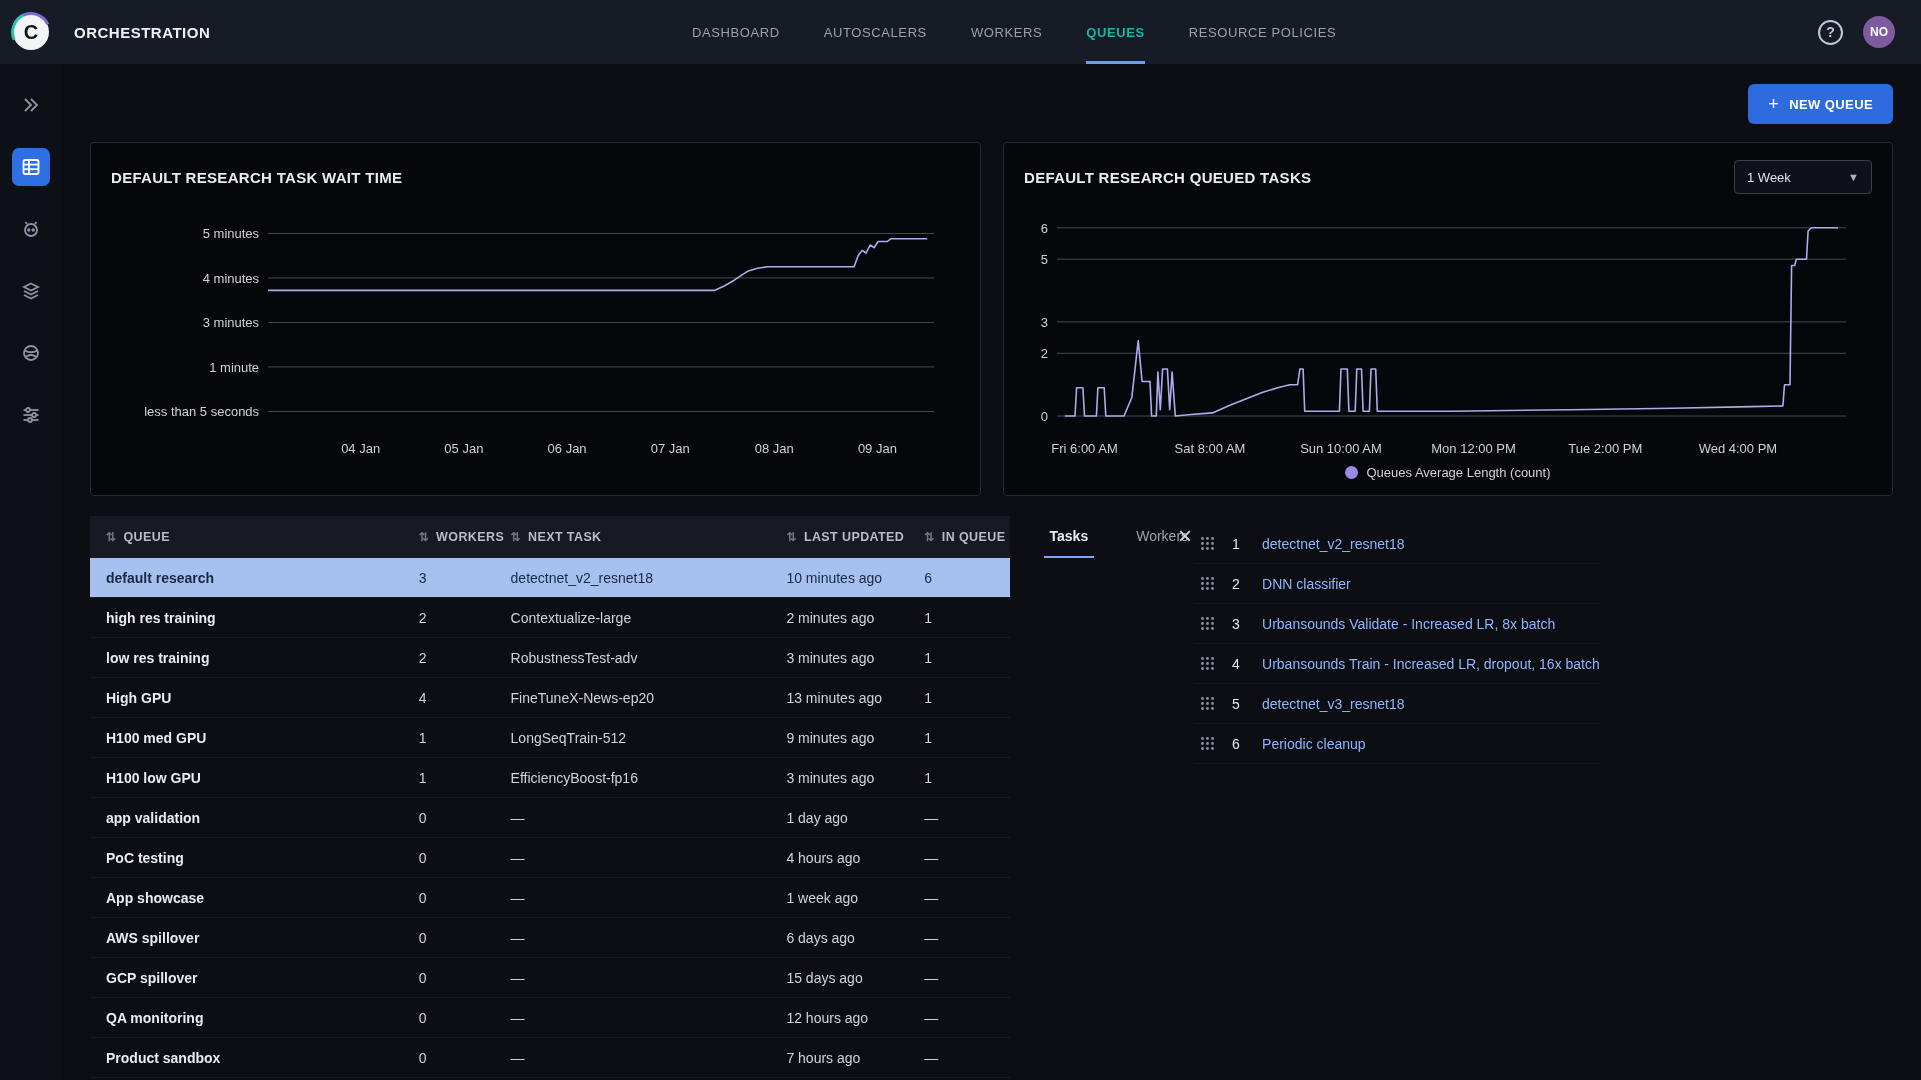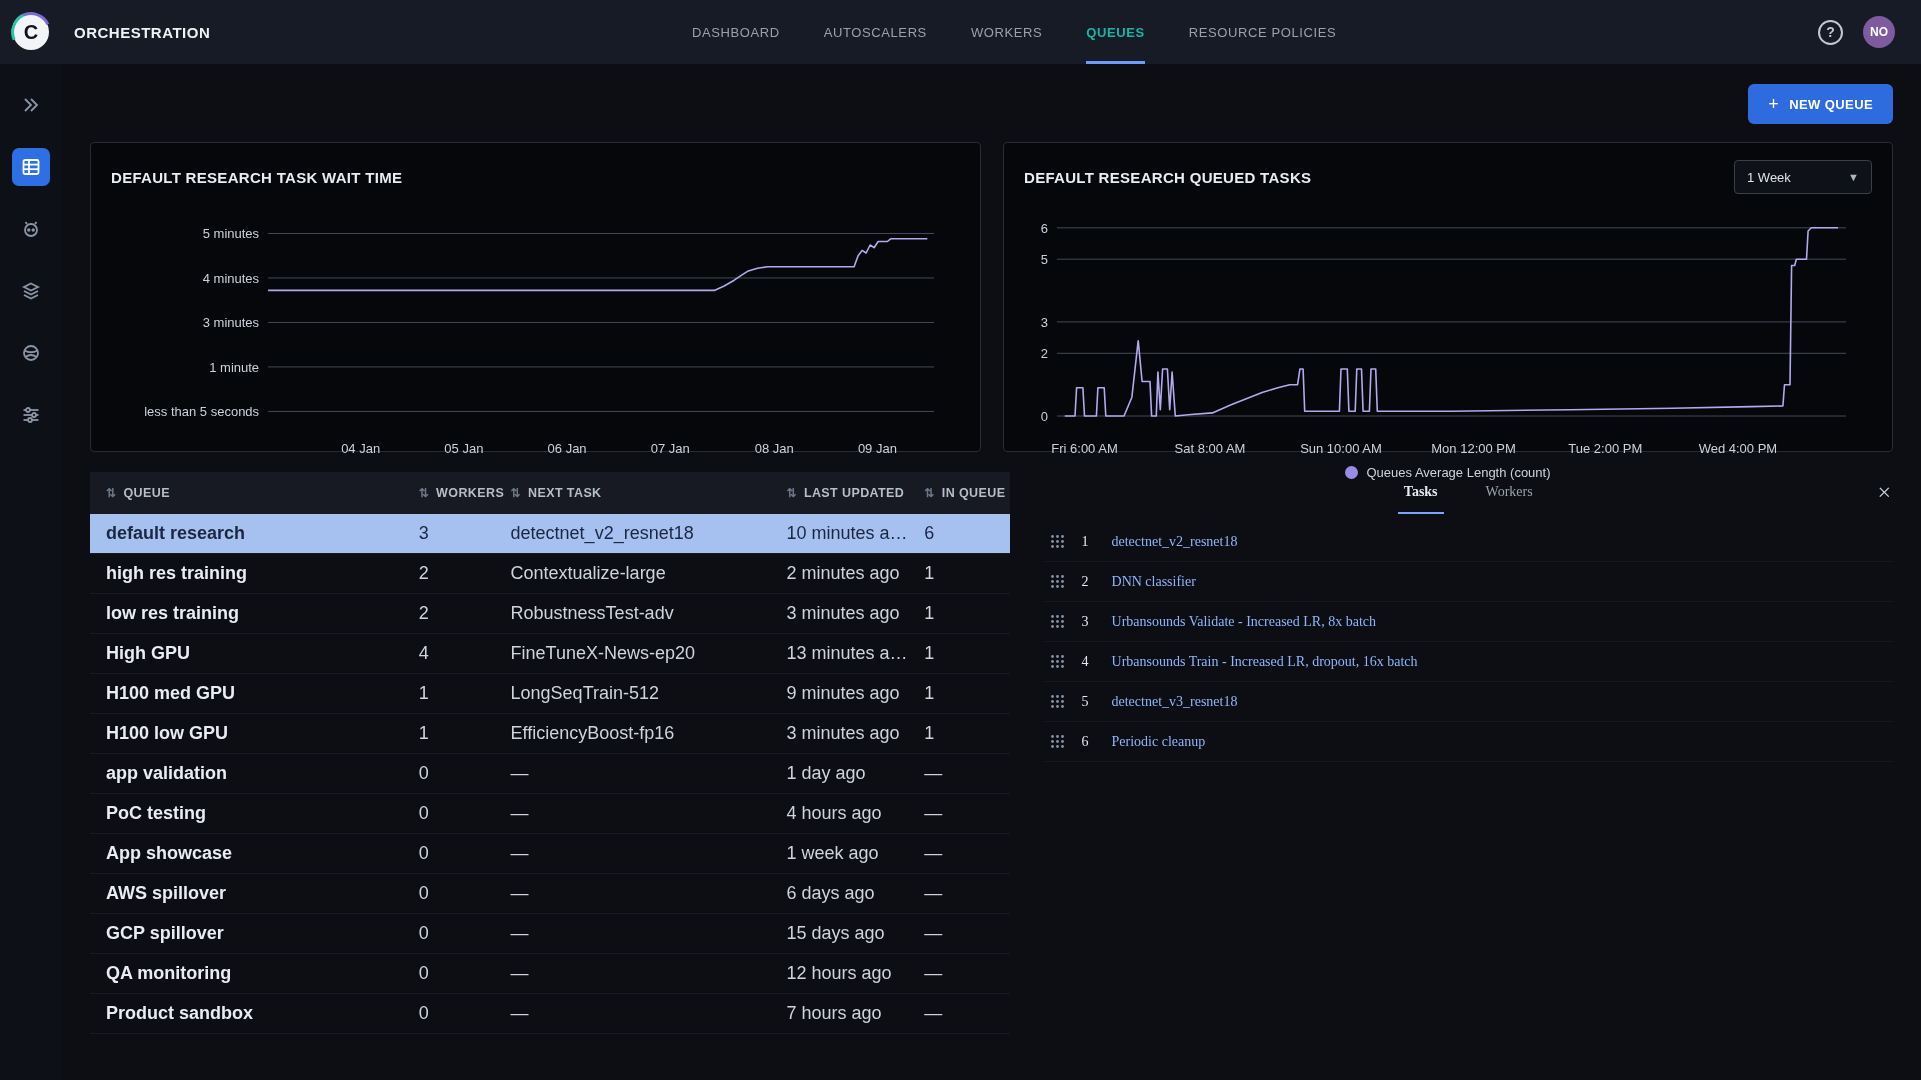--- a/index.html
+++ b/index.html
@@ -36,46 +36,46 @@
 
   
   .content { flex:1; padding:20px 28px 0 28px; display:flex; flex-direction:column; overflow:hidden; }
   .actions-row { display:flex; justify-content:flex-end; }
   .btn-primary { background:#2e6bdf; color:#fff; border:none; border-radius:6px; height:40px; padding:0 20px;
                  font-size:13px; font-weight:bold; letter-spacing:.4px; display:flex; align-items:center; gap:10px;
                  cursor:pointer; font-family:inherit; }
   .btn-primary .plus { font-size:18px; font-weight:normal; }
 
   .charts-row { display:flex; gap:22px; margin-top:18px; }
-  .card { flex:1; background:#05070b; border:1px solid #272b34; border-radius:4px; padding:16px 20px 12px 20px; height:310px; }
+  .card { flex:1; background:#05070b; border:1px solid #272b34; border-radius:4px; padding:16px 20px 12px 20px; height:354px; }
   .card-head { display:flex; justify-content:space-between; align-items:center; min-height:36px; }
   .card-title { font-size:15px; font-weight:bold; letter-spacing:.3px; color:#e9ecf1; }
   .select { min-width:138px; height:34px; border:1px solid #3a3f4a; border-radius:4px; background:#0e1118;
             display:flex; align-items:center; justify-content:space-between; padding:0 12px; font-size:13px;
             color:#dfe3ea; cursor:pointer;gap:17px; }
   .select .caret { color:#aeb4c0; font-size:11px; }
   .chart-area { width:100%; height:268px; }
   .legend { display:flex; align-items:center; justify-content:center; gap:8px; margin-top:2px; font-size:13px; color:#ced3db; }
   .legend-dot { width:13px; height:13px; border-radius:50%; display:inline-block; }
 
   
   .bottom { display:flex; margin-top:20px; flex:1; overflow:hidden; }
   .table-wrap { width:51%; flex-shrink:0; }
   .thead, .trow { display:grid; grid-template-columns:34% 10% 30% 15% 11%; align-items:center; }
   .thead { background:#171a22; height:42px; font-size:12.5px; font-weight:bold; color:#b7bdc9; }
   .th { display:flex; align-items:center; gap:7px; padding-left:16px; cursor:pointer; letter-spacing:.4px; }
   .sort { color:#6f7685; font-size:12px; }
-  .trow { height:40px; border-bottom:1px solid #171a21; font-size:18px; color:#cfd4dc; cursor:pointer; }
+  .trow { height:40px; border-bottom:1px solid #171a21; font-size:14px; color:#cfd4dc; cursor:pointer; }
   .trow .cell { padding-left:16px; white-space:nowrap; overflow:hidden; text-overflow:ellipsis; }
   .trow .queue-name { font-weight:bold; color:#e9ecf2; }
   .trow.selected { background:#a6c1f0; }
   .trow.selected .cell, .trow.selected .queue-name { color:#1b2742; }
 
   
-  .panel { flex:1; padding-left:34px; display:flex; flex-direction:column; overflow:hidden;font-family:Liberation Serif, serif; }
+  .panel { flex:1; padding-left:34px; display:flex; overflow:hidden; }
   .panel-head { height:42px; display:flex; align-items:center; justify-content:center; position:relative; flex-shrink:0; }
   .ptabs { display:flex; gap:36px; height:100%; }
   .ptab { display:flex; align-items:center; font-size:14px; color:#9aa2b0; cursor:pointer;
           border-bottom:2px solid transparent; padding:0 6px; }
   .ptab.active { color:#e8ecf3; border-bottom-color:#7da4ff; font-weight:bold; }
   .close-btn { position:absolute; right:2px; top:8px; color:#d0d5dd; font-size:24px; line-height:1; cursor:pointer; }
   .task-list { margin-top:8px; }
   .task-row { height:40px; display:flex; align-items:center; border-bottom:1px solid rgba(255,255,255,0.04); }
   .drag { width:16px; height:16px; margin:0 16px 0 6px; display:flex; cursor:grab; }
   .tidx { width:30px; color:#e6e9ef; font-size:14px; }

